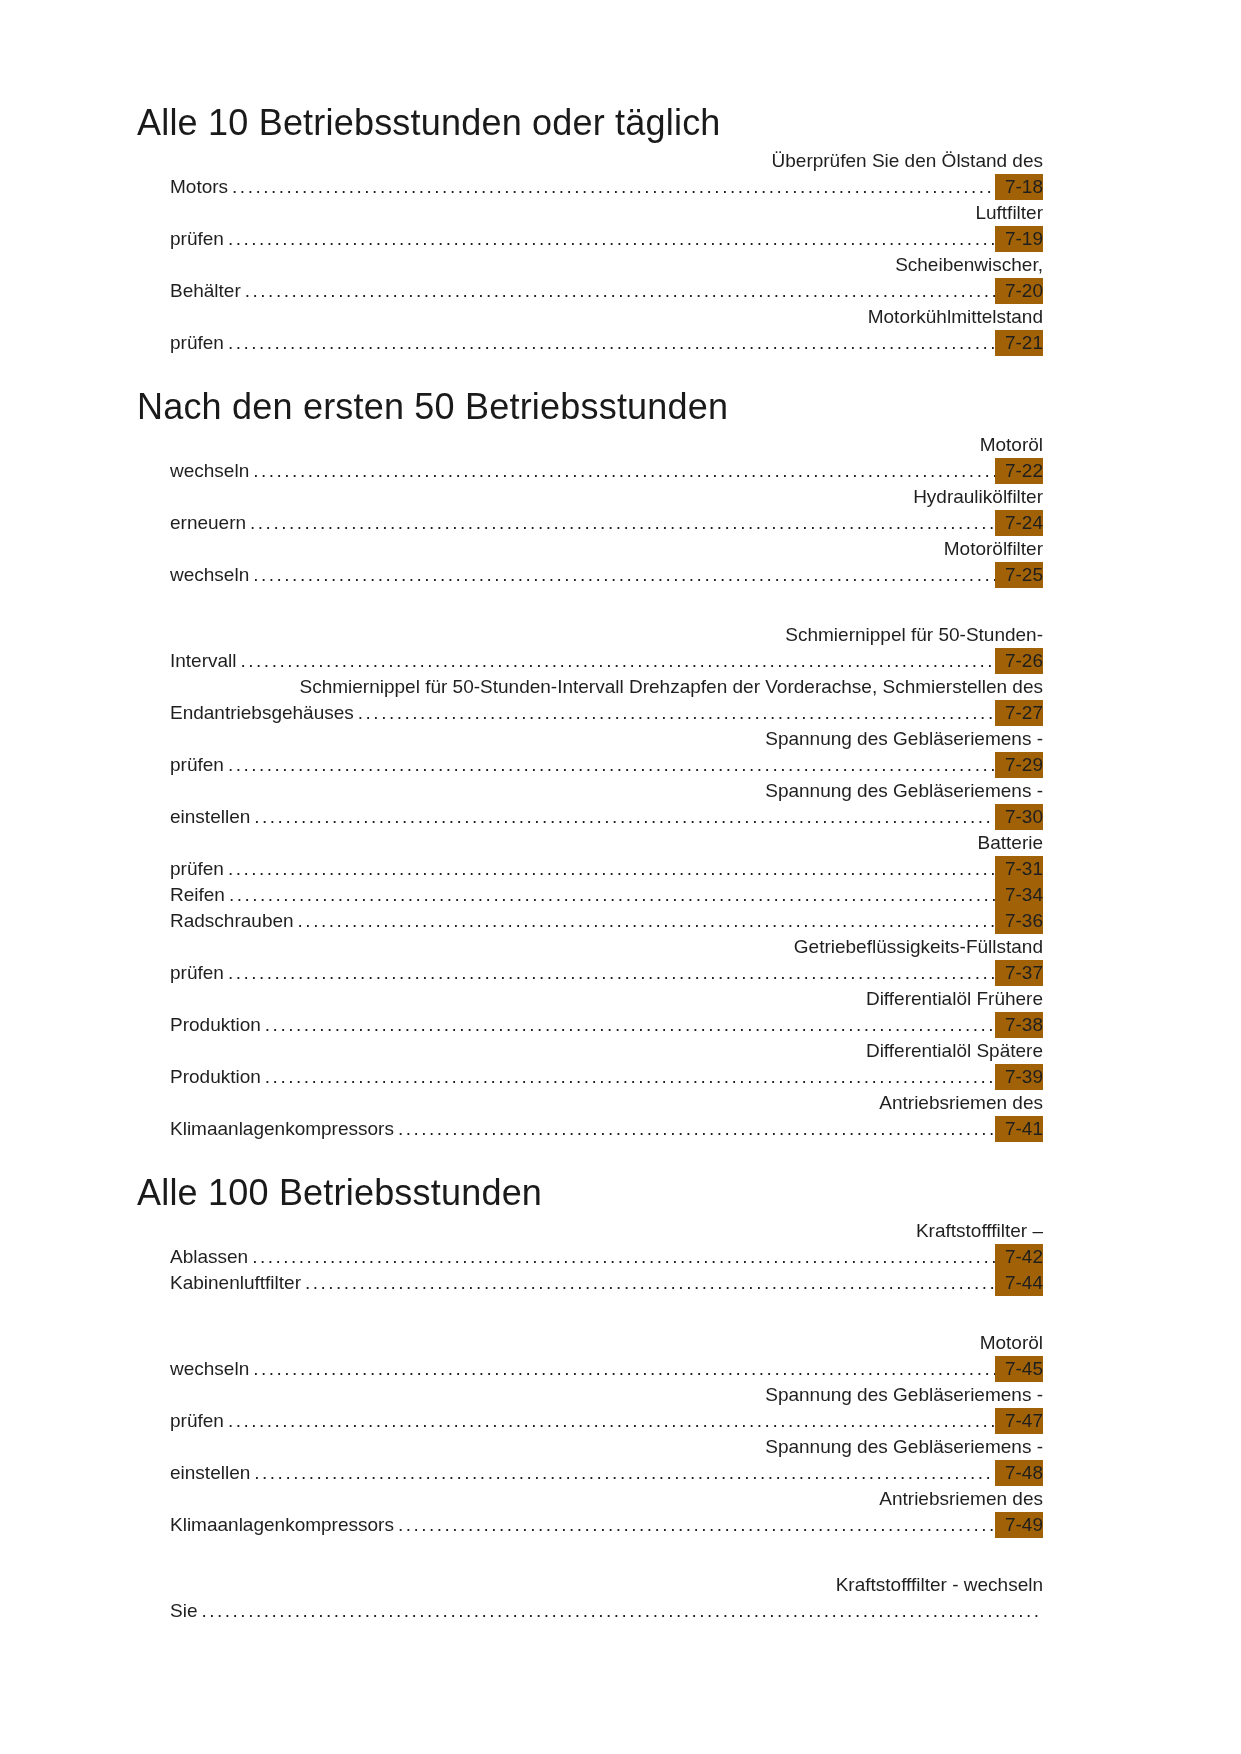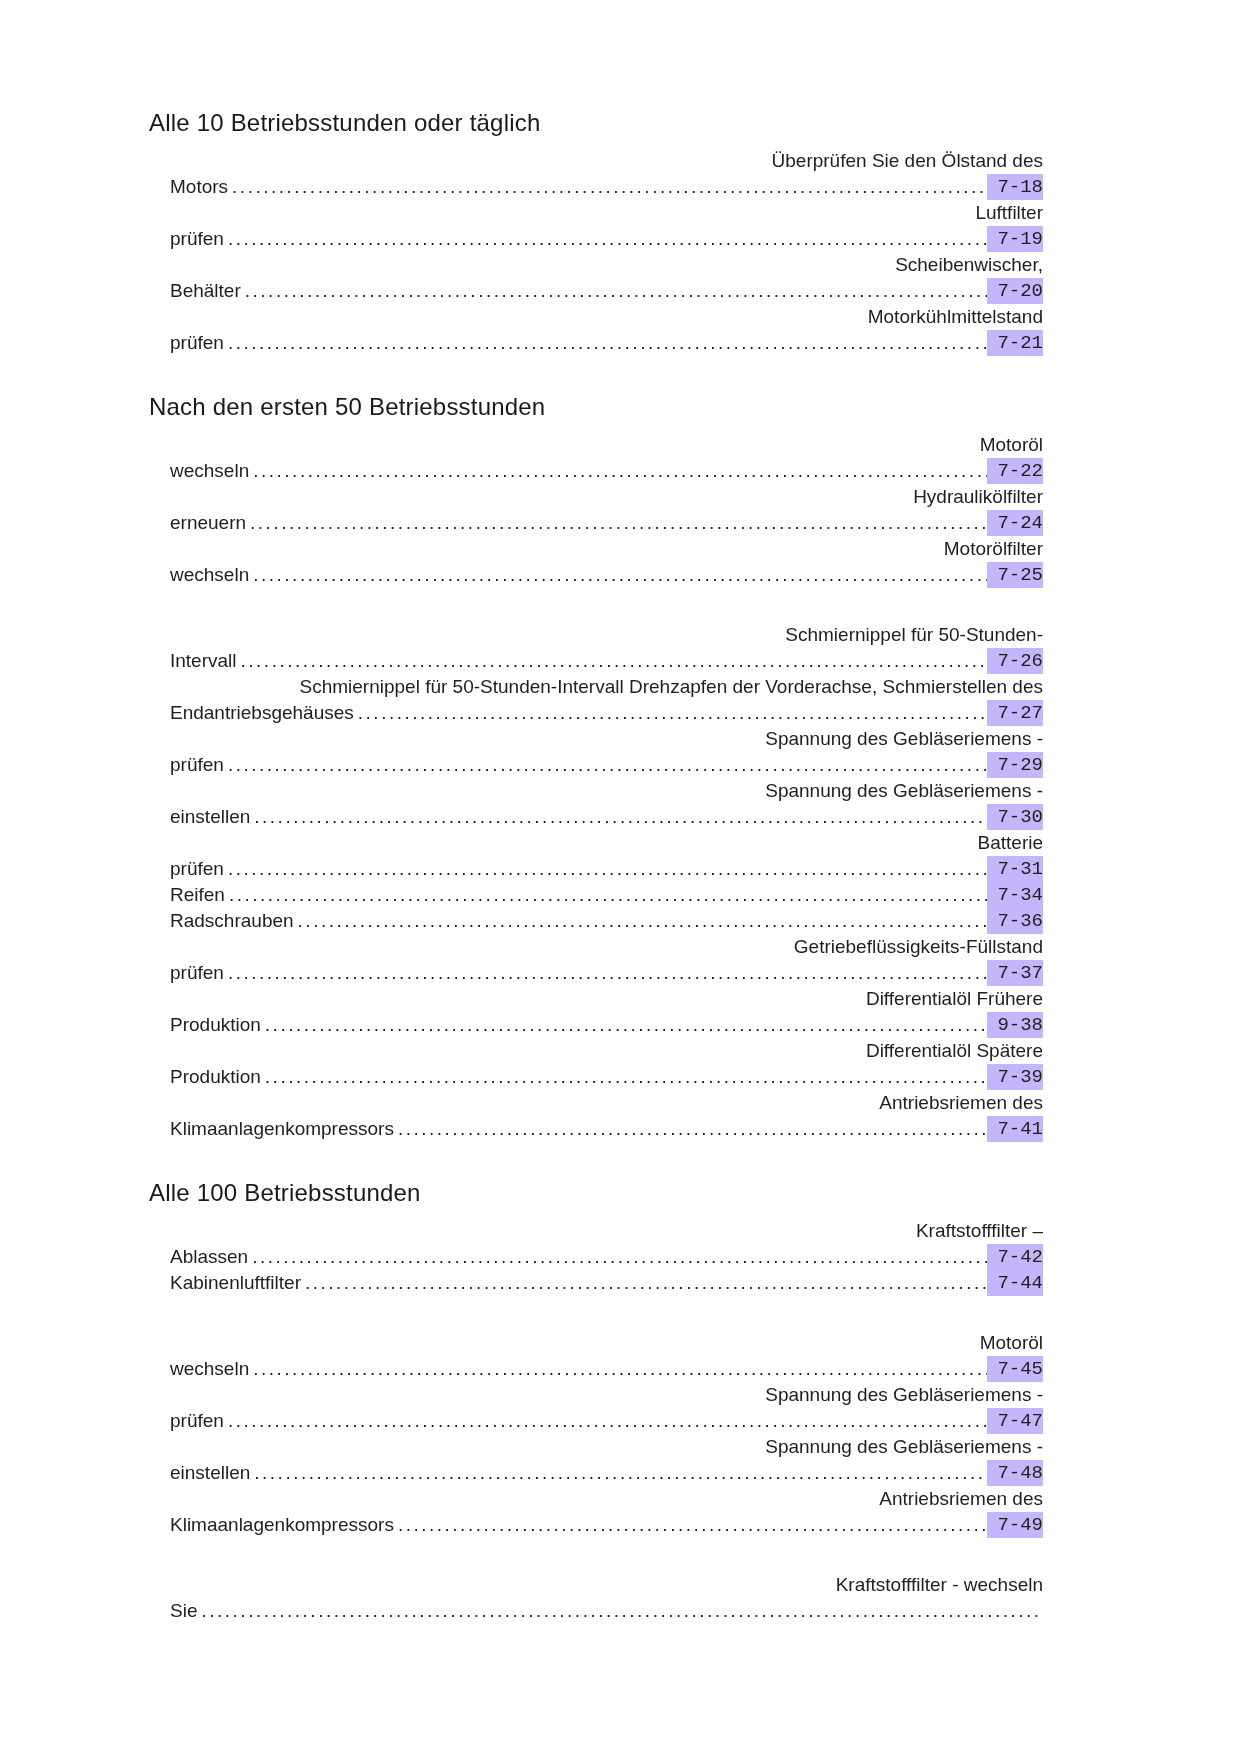--- a/index.html
+++ b/index.html
@@ -15,24 +15,24 @@
     color: #1c1c1c;
     -webkit-font-smoothing: antialiased;
   }
   .content {
     margin: 106px 0 0 133px;
     width: 910px;
   }
   .toc-section { margin-top: 34px; }
   .toc-section:first-child { margin-top: 0; }
   .section-title {
-    font-size: 24px;
+    font-size: 36px;
     font-weight: 400;
     line-height: 33px;
-    margin: 0 0 9px 16px;
+    margin: 0 0 9px 4px;
     letter-spacing: 0.2px;
     color: #1a1a1a;
   }
   .entry-list { padding-left: 37px; text-align: right; }
   .toc-entry {
     position: relative;
     overflow: hidden;
     font-size: 19px;
     line-height: 26px;
     color: #1f1f1f;
@@ -43,25 +43,24 @@
   .entry-label::after {
     content: "................................................................................................................................................................................";
     letter-spacing: 2.5px;
     margin-left: 4px;
     color: #1f1f1f;
   }
   .entry-page {
     position: absolute;
     right: 0;
     bottom: 0;
-    background: #c4b5fd;
+    background: #a16207;
     padding-left: 10px;
     font-size: 19px;
     line-height: 26px;
-    font-family: Liberation Mono, monospace;
   }
 </style>
 </head>
 <body>
 
 <div class="content">
   <div>
       <section class="toc-section">
         <h2 class="section-title">Alle 10 Betriebsstunden oder täglich</h2>
         <div class="entry-list">
@@ -82,21 +81,21 @@
       <section class="toc-section">
         <div class="entry-list">
           <div class="toc-entry"><span class="entry-label">Schmiernippel für 50-Stunden-Intervall</span><span class="entry-page">7-26</span></div>
           <div class="toc-entry"><span class="entry-label">Schmiernippel für 50-Stunden-Intervall Drehzapfen der Vorderachse, Schmierstellen des Endantriebsgehäuses</span><span class="entry-page">7-27</span></div>
           <div class="toc-entry"><span class="entry-label">Spannung des Gebläseriemens - prüfen</span><span class="entry-page">7-29</span></div>
           <div class="toc-entry"><span class="entry-label">Spannung des Gebläseriemens - einstellen</span><span class="entry-page">7-30</span></div>
           <div class="toc-entry"><span class="entry-label">Batterie prüfen</span><span class="entry-page">7-31</span></div>
           <div class="toc-entry"><span class="entry-label">Reifen</span><span class="entry-page">7-34</span></div>
           <div class="toc-entry"><span class="entry-label">Radschrauben</span><span class="entry-page">7-36</span></div>
           <div class="toc-entry"><span class="entry-label">Getriebeflüssigkeits-Füllstand prüfen</span><span class="entry-page">7-37</span></div>
-          <div class="toc-entry"><span class="entry-label">Differentialöl Frühere Produktion</span><span class="entry-page">9-38</span></div>
+          <div class="toc-entry"><span class="entry-label">Differentialöl Frühere Produktion</span><span class="entry-page">7-38</span></div>
           <div class="toc-entry"><span class="entry-label">Differentialöl Spätere Produktion</span><span class="entry-page">7-39</span></div>
           <div class="toc-entry"><span class="entry-label">Antriebsriemen des Klimaanlagenkompressors</span><span class="entry-page">7-41</span></div>
         </div>
       </section>
       <section class="toc-section">
         <h2 class="section-title">Alle 100 Betriebsstunden</h2>
         <div class="entry-list">
           <div class="toc-entry"><span class="entry-label">Kraftstofffilter – Ablassen</span><span class="entry-page">7-42</span></div>
           <div class="toc-entry"><span class="entry-label">Kabinenluftfilter</span><span class="entry-page">7-44</span></div>
         </div>

